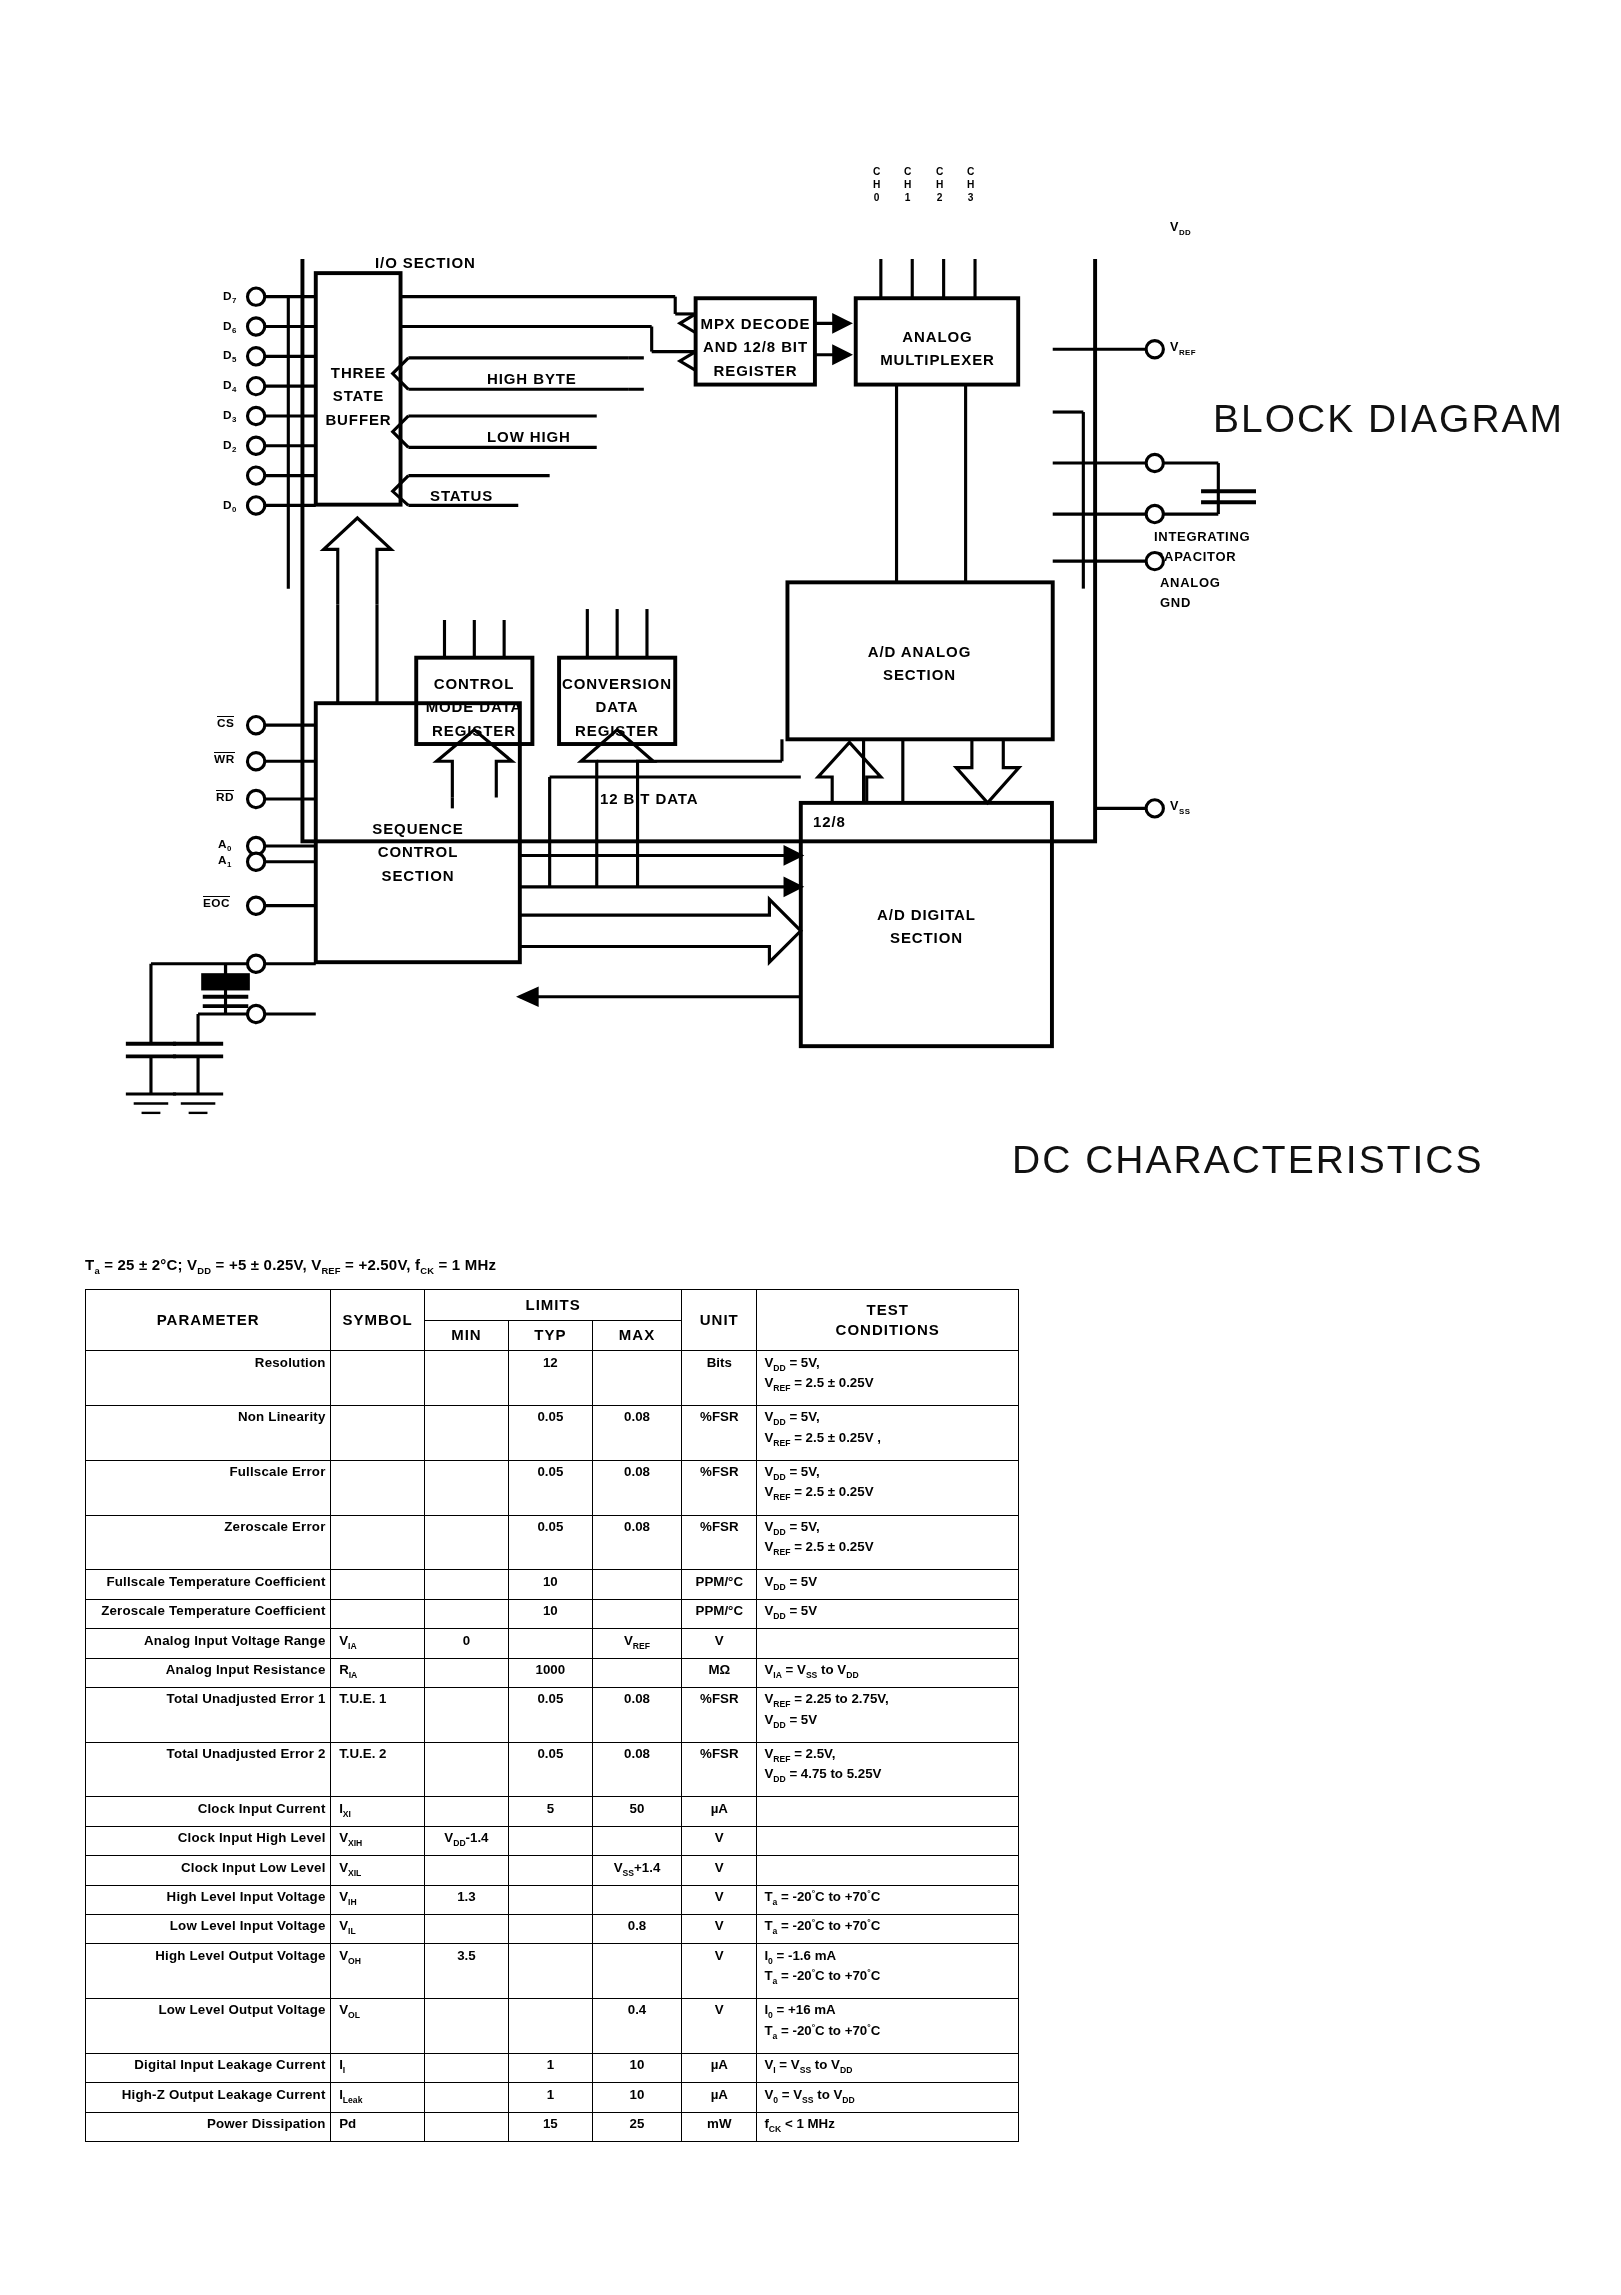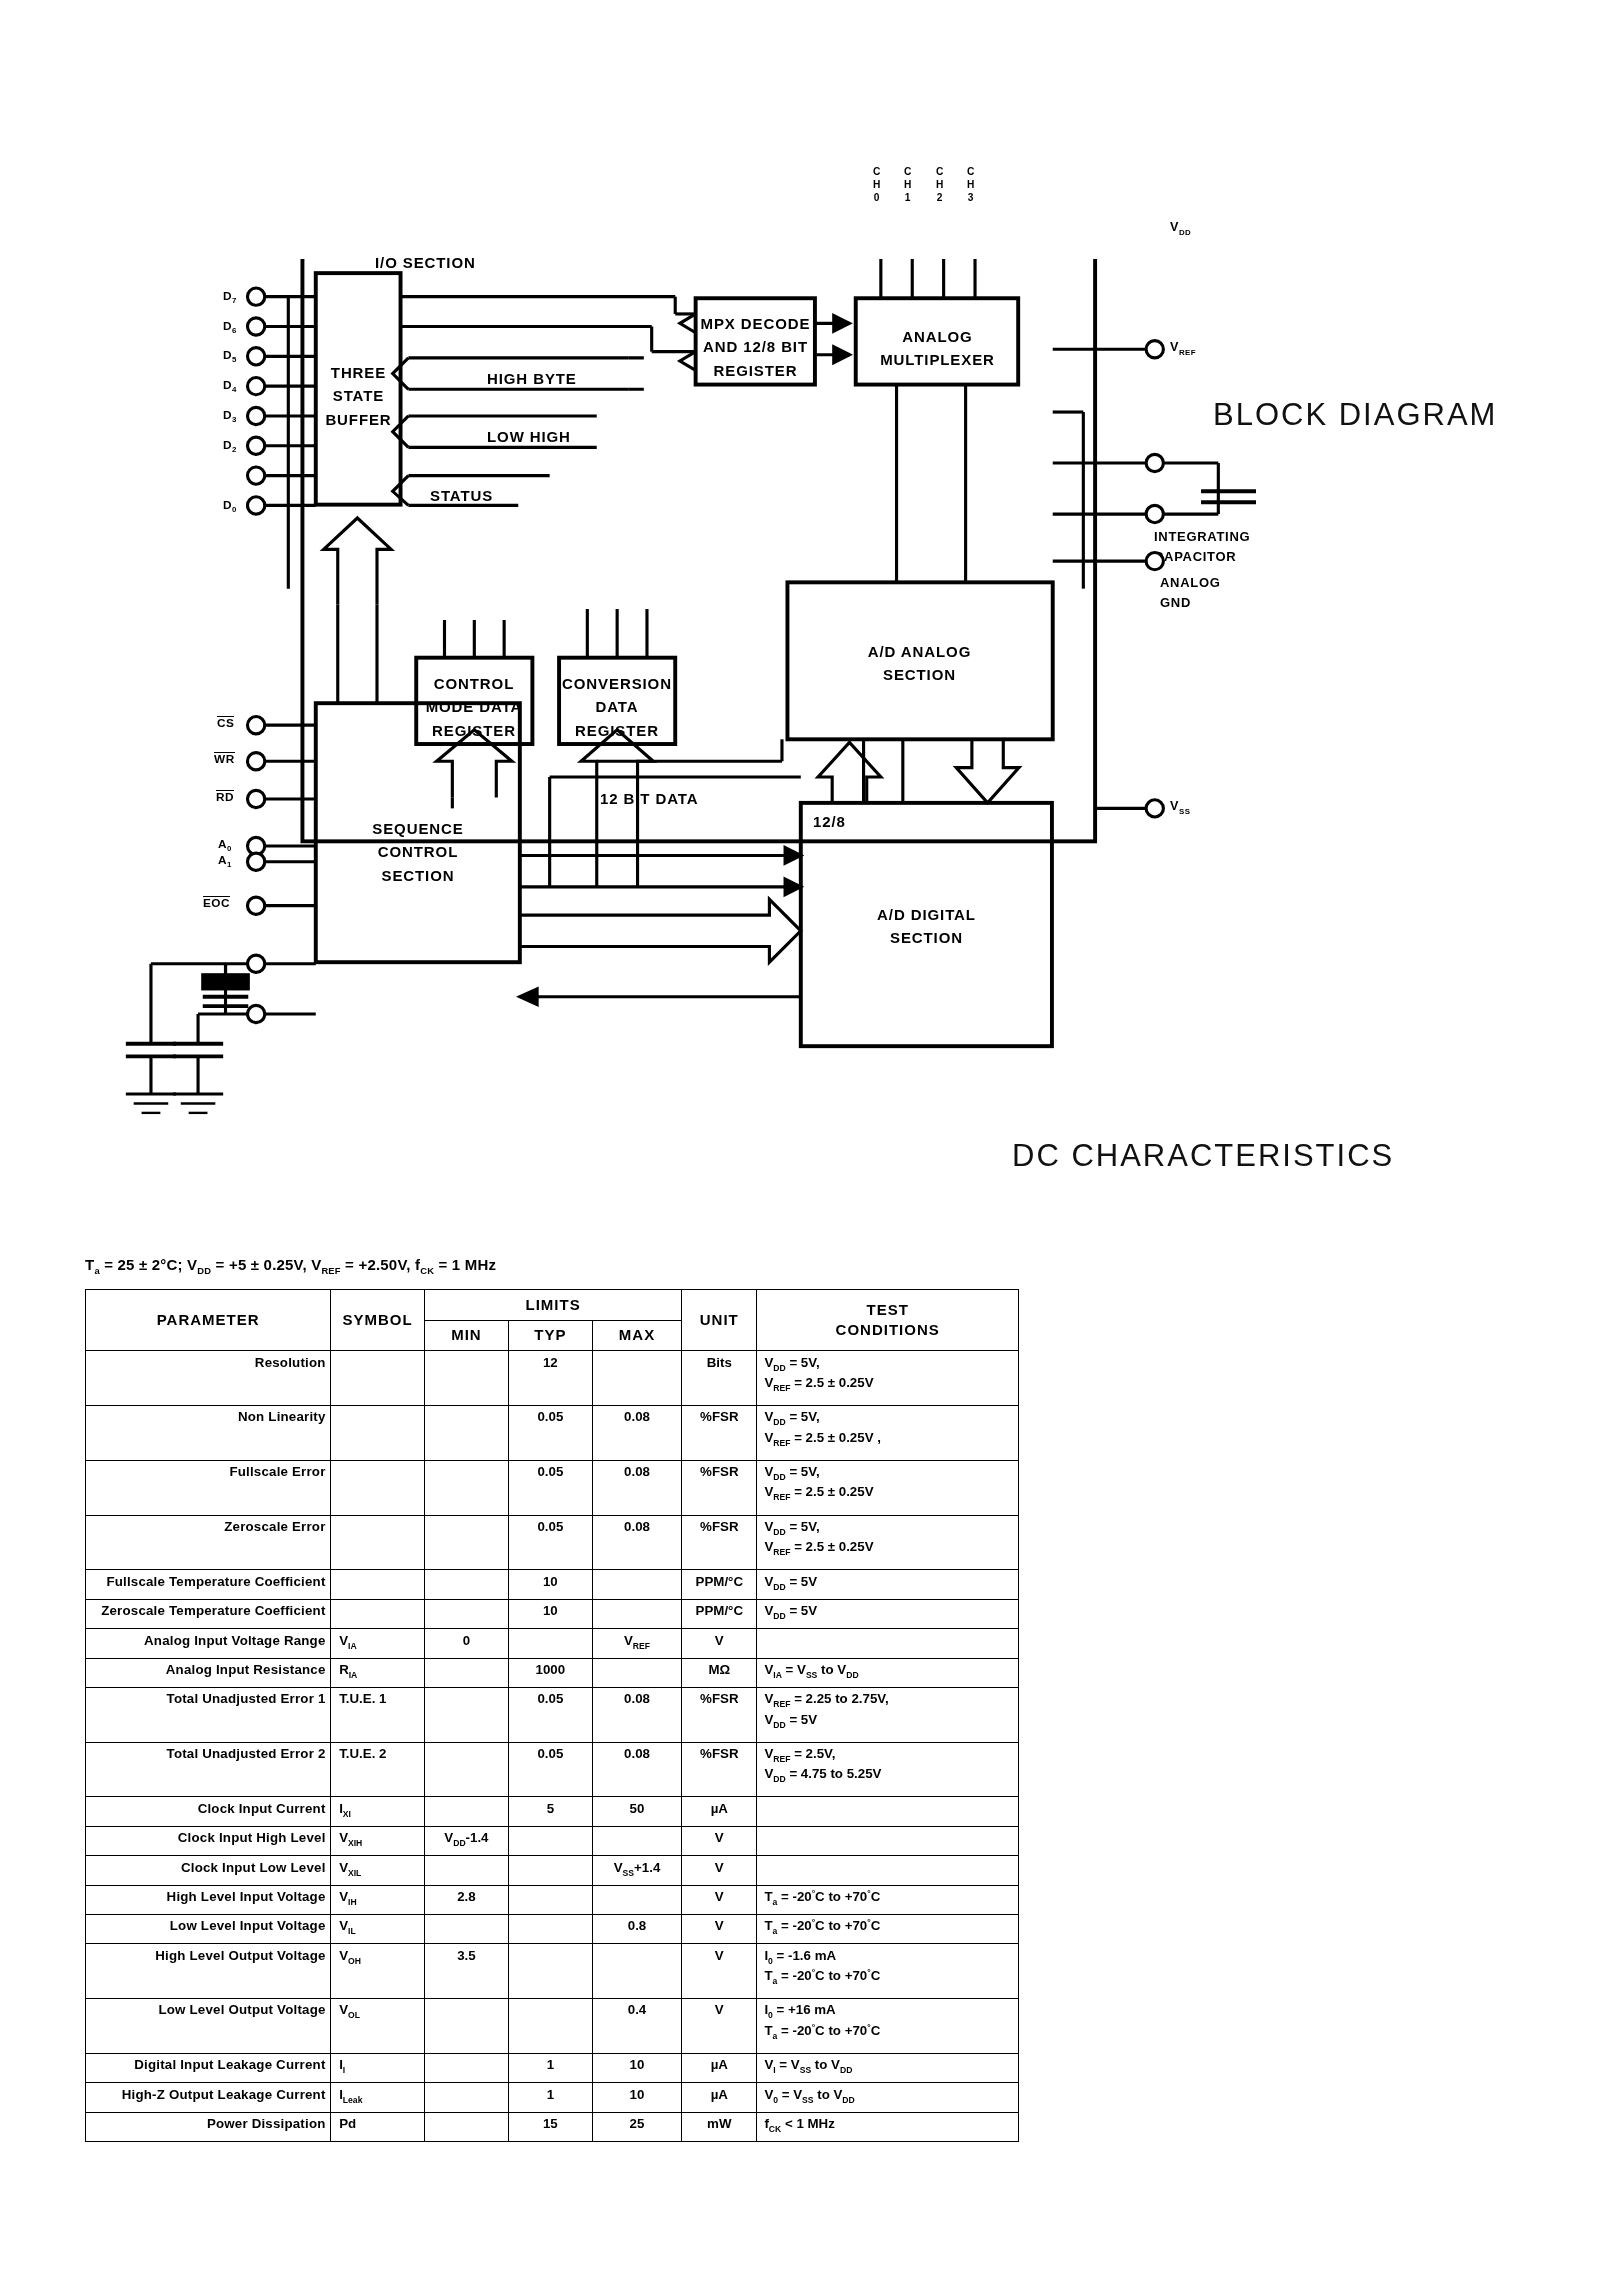--- a/index.html
+++ b/index.html
@@ -18,21 +18,21 @@
   .page {
     position: absolute;
     inset: 0;
   }
 
   
   .heading {
     position: absolute;
     font-family: "Liberation Sans", sans-serif;
     font-weight: 400;
-    font-size: 31px;
+    font-size: 39px;
     letter-spacing: 2px;
     color: #111;
     white-space: nowrap;
   }
   #block-diagram-heading { left: 1213px; top: 397px; }
   #dc-characteristics-heading { left: 1012px; top: 1138px; }
 
   
   #block-diagram {
     position: absolute;
@@ -545,21 +545,21 @@
           <td class="sym">V<sub>XIL</sub></td>
           <td class="min"></td>
           <td class="typ"></td>
           <td class="max">V<sub>SS</sub>+1.4</td>
           <td class="unit">V</td>
           <td class="cond"></td>
         </tr>
         <tr class="tall1">
           <td class="param">High Level Input Voltage</td>
           <td class="sym">V<sub>IH</sub></td>
-          <td class="min">2.8</td>
+          <td class="min">1.3</td>
           <td class="typ"></td>
           <td class="max"></td>
           <td class="unit">V</td>
           <td class="cond">T<sub>a</sub> = -20<sup>°</sup>C to +70<sup>°</sup>C</td>
         </tr>
         <tr class="tall1">
           <td class="param">Low Level Input Voltage</td>
           <td class="sym">V<sub>IL</sub></td>
           <td class="min"></td>
           <td class="typ"></td>

